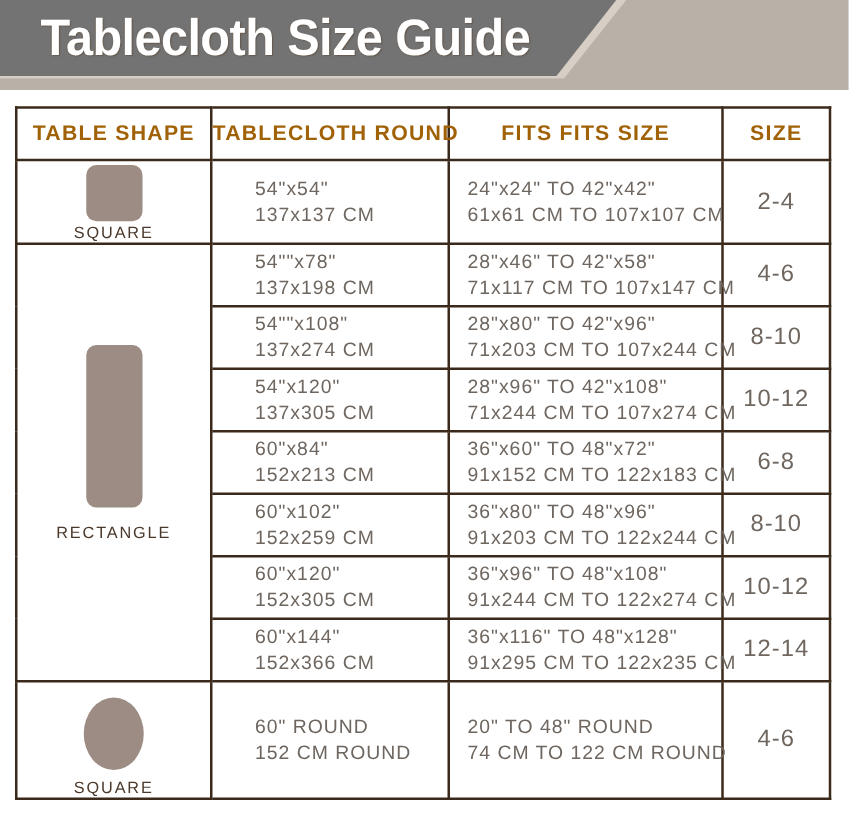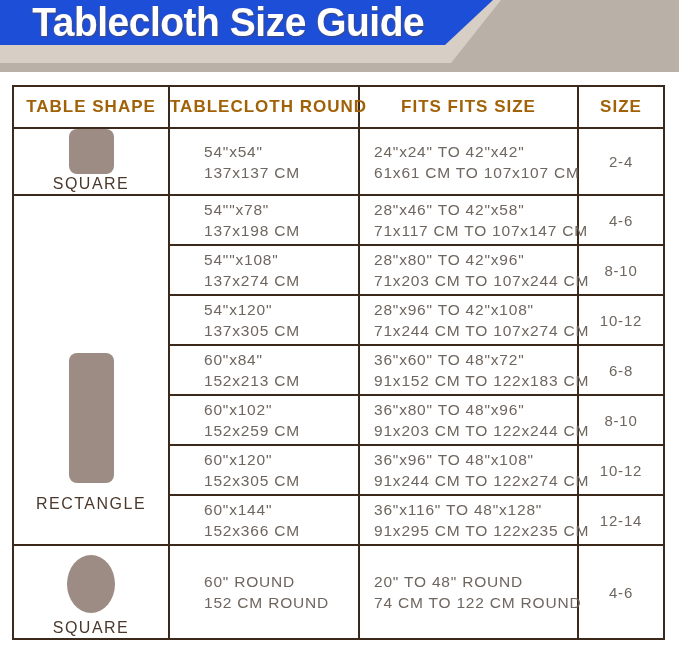--- a/index.html
+++ b/index.html
@@ -12,22 +12,22 @@
   .top-band{
     position:absolute;top:0;left:0;width:679px;height:72px;
     background:#b9b0a8;
   }
   .banner-edge{
     position:absolute;top:0;left:0;width:501px;height:63px;
     background:#d7cec5;
     clip-path:polygon(0 0,100% 0,calc(100% - 50px) 100%,0 100%);
   }
   .banner{
-    position:absolute;top:0;left:0;width:493px;height:45px;
-    background:#1d4ed8;
+    position:absolute;top:0;left:0;width:493px;height:61px;
+    background:#737373;
     clip-path:polygon(0 0,100% 0,calc(100% - 48px) 100%,0 100%);
     display:flex;align-items:center;
   }
   .banner-title{
     padding-left:34px;
     color:#ffffff;font-size:41px;font-weight:700;letter-spacing:-0.5px;
     transform:scaleX(0.95);transform-origin:left center;
     text-shadow:1px 1px 1px rgba(90,70,50,0.55), -1px 0 0 rgba(120,100,85,0.35);
     white-space:nowrap;
   }
@@ -47,41 +47,41 @@
     text-align:center;white-space:nowrap;
   }
   tr.r-square td{height:65px;}
   tr.r-rect td{height:48px;}
   tr.r-round td{height:92px;}
   .shape-cell{text-align:center;}
   .shape-inner{
     display:flex;flex-direction:column;align-items:center;height:100%;
     justify-content:flex-end;box-sizing:border-box;padding-bottom:1px;
   }
-  .shape-inner.rect{padding-bottom:31px;}
+  .shape-inner.rect{justify-content:center;padding-bottom:31px;}
   .shape-label{
-    color:#4a382b;font-size:16px;letter-spacing:1.5px;white-space:nowrap;
+    color:#4a382b;font-size:13px;letter-spacing:1.5px;white-space:nowrap;
   }
   .icon-square{
     width:45px;height:45px;border-radius:8px;background:#9c8c84;margin-bottom:1px;
   }
   .icon-rect{
     width:45px;height:130px;border-radius:8px;background:#9c8c84;margin-bottom:12px;
   }
   .icon-round{
     width:48px;height:58px;border-radius:50%;background:#9c8c84;margin-bottom:6px;
   }
   .cell-lines div{
     color:#6e665f;font-size:15.5px;letter-spacing:0.8px;line-height:21px;
     white-space:nowrap;
   }
   td.cloth .cell-lines{padding-left:34px;}
   td.fits  .cell-lines{padding-left:14px;}
   td.seats{
-    text-align:center;color:#6e665f;font-size:15px;letter-spacing:0.8px;
+    text-align:center;color:#6e665f;font-size:19px;letter-spacing:0.8px;
   }
 </style>
 </head>
 <body>
 
 <div class="top-band">
   <div class="banner-edge"></div>
   <div class="banner">
     <div class="banner-title">Tablecloth Size Guide</div>
   </div>

